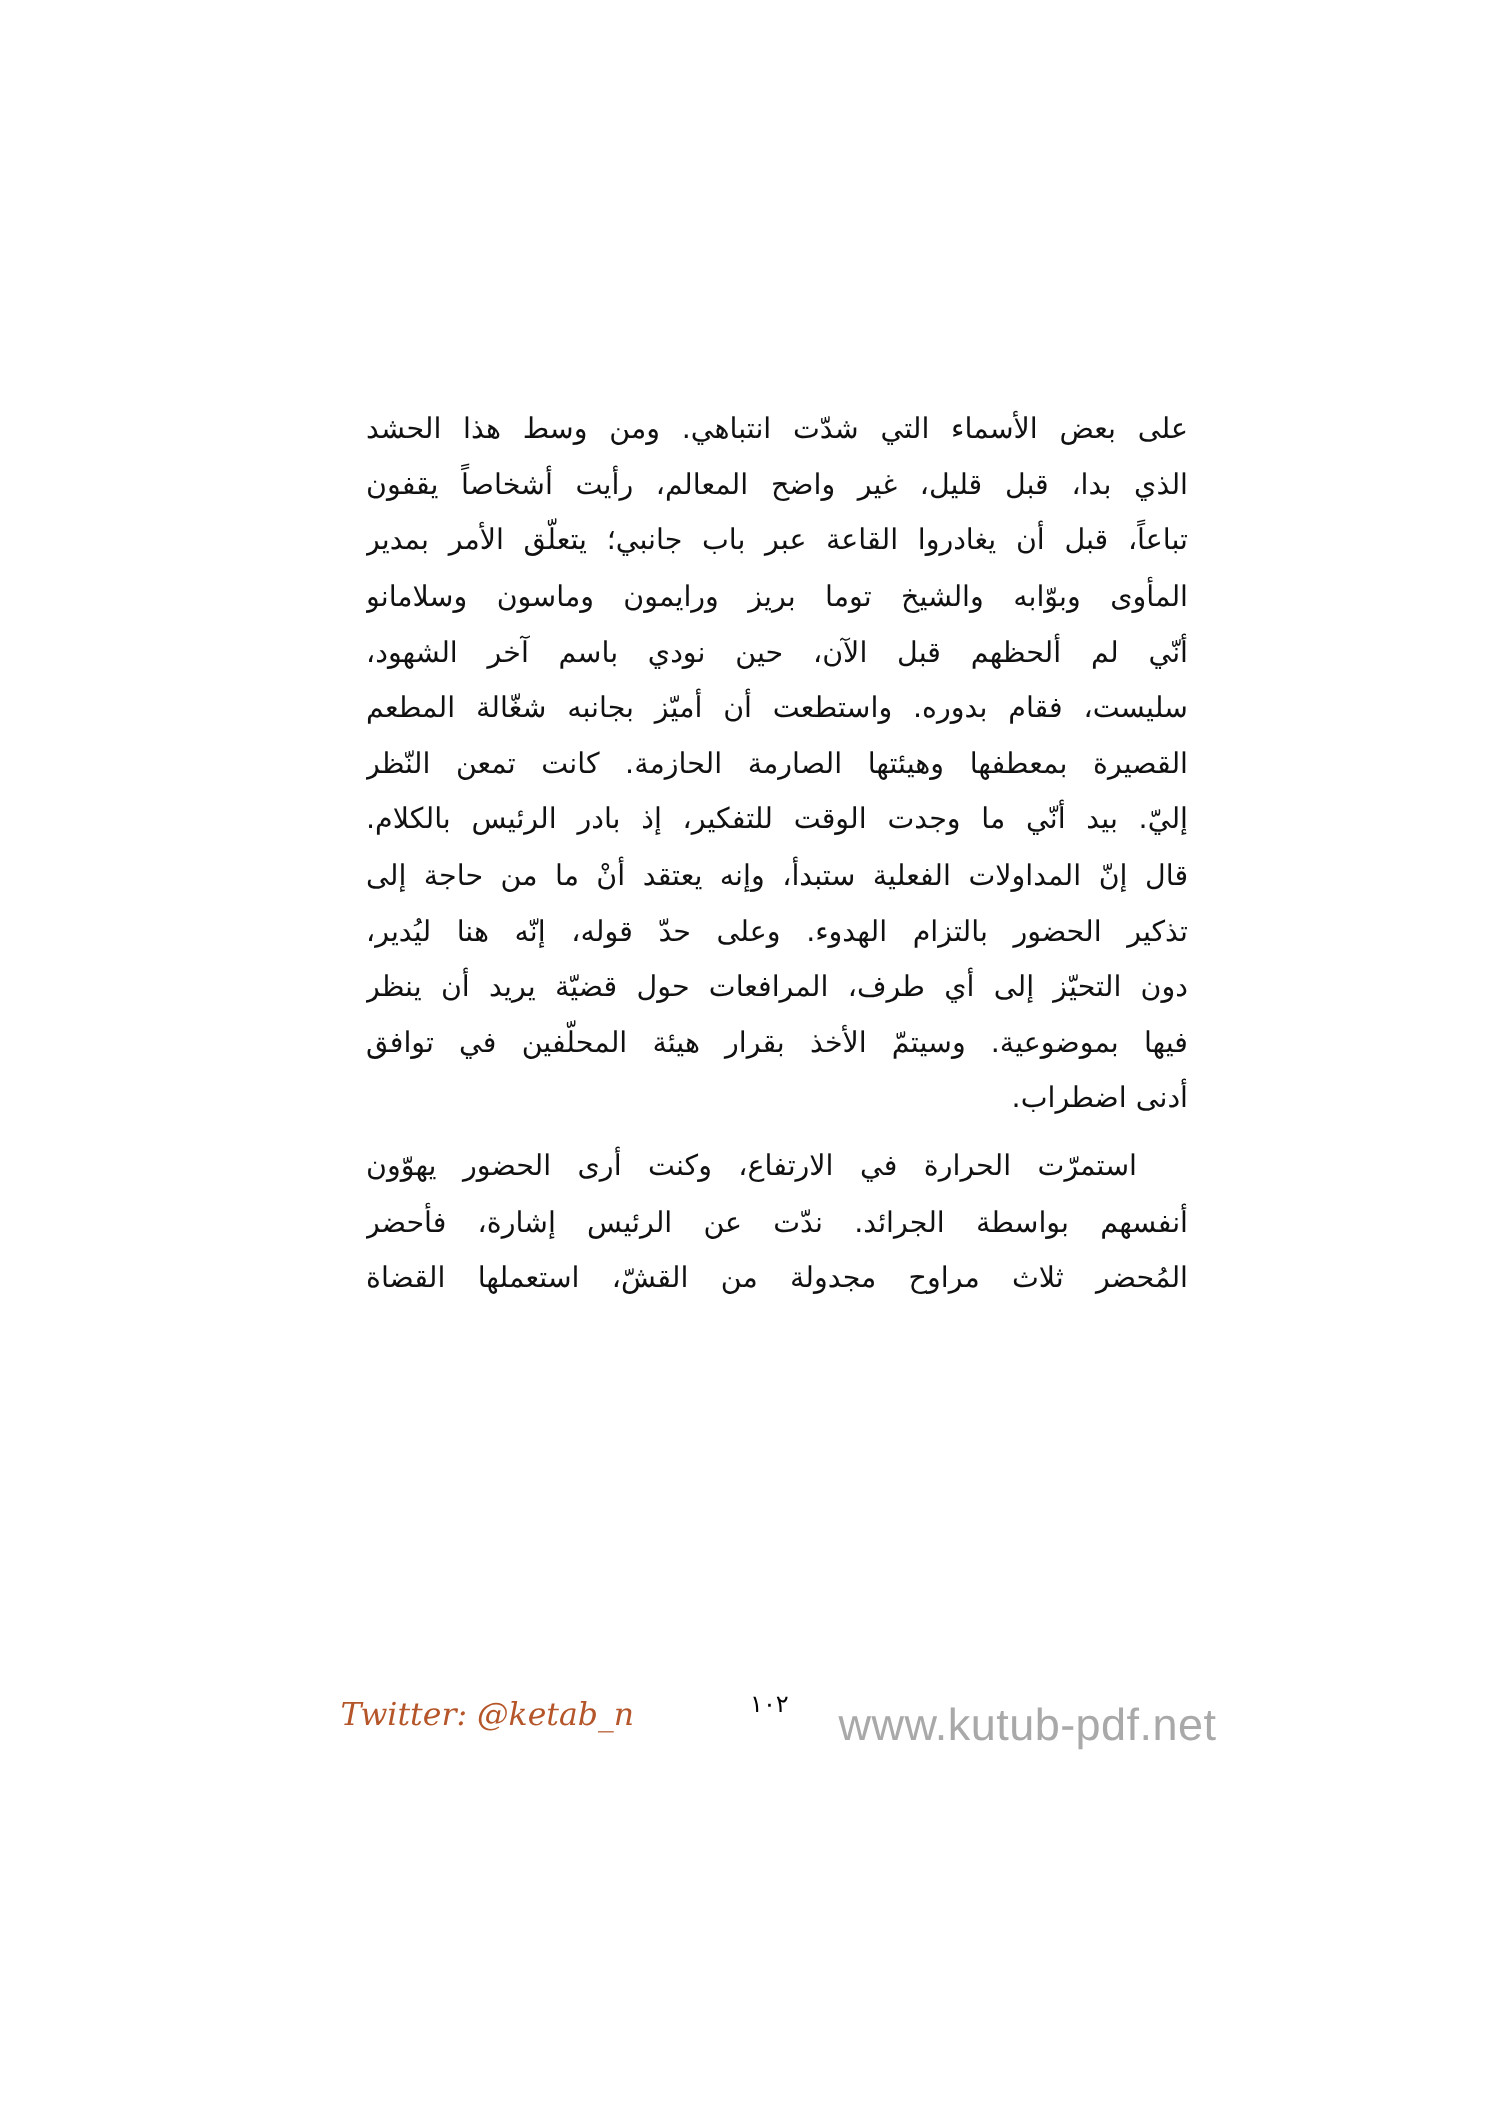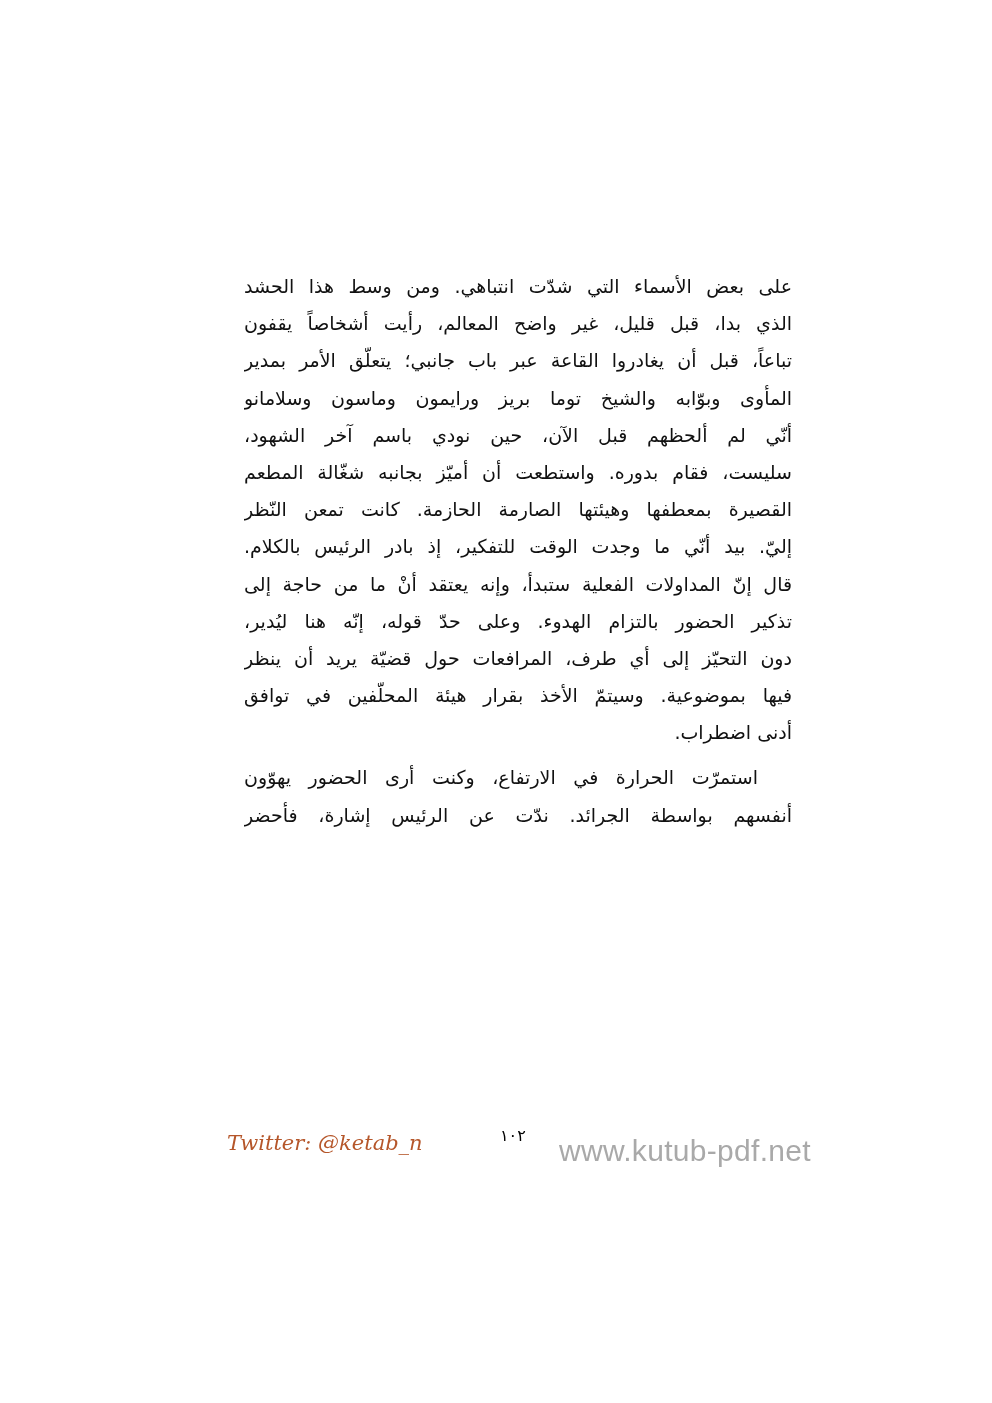--- a/index.html
+++ b/index.html
@@ -101,20 +101,21 @@
       <span class="line">تذكير الحضور بالتزام الهدوء. وعلى حدّ قوله، إنّه هنا ليُدير،</span>
       <span class="line">دون التحيّز إلى أي طرف، المرافعات حول قضيّة يريد أن ينظر</span>
       <span class="line">فيها بموضوعية. وسيتمّ الأخذ بقرار هيئة المحلّفين في توافق</span>
       <span class="line last">أدنى اضطراب.</span>
     </div>
     <span class="para-gap"></span>
 
     <div>
       <span class="line indent">استمرّت الحرارة في الارتفاع، وكنت أرى الحضور يهوّون</span>
       <span class="line">أنفسهم بواسطة الجرائد. ندّت عن الرئيس إشارة، فأحضر</span>
+      <span class="line">المُحضر ثلاث مراوح مجدولة من القشّ، استعملها القضاة</span>
     </div>
     <span class="para-gap"></span>
 
   </div>
 
   <div class="footer-twitter">Twitter: @ketab_n</div>
   <div class="page-number">١٠٢</div>
   <div class="footer-site">www.kutub-pdf.net</div>
 
 </div>

